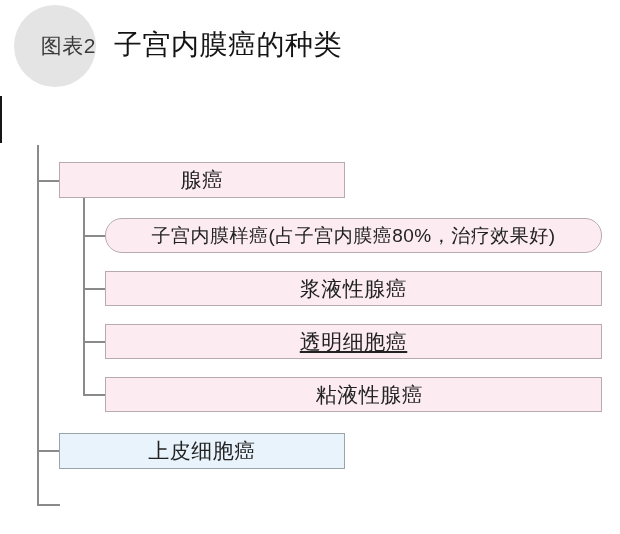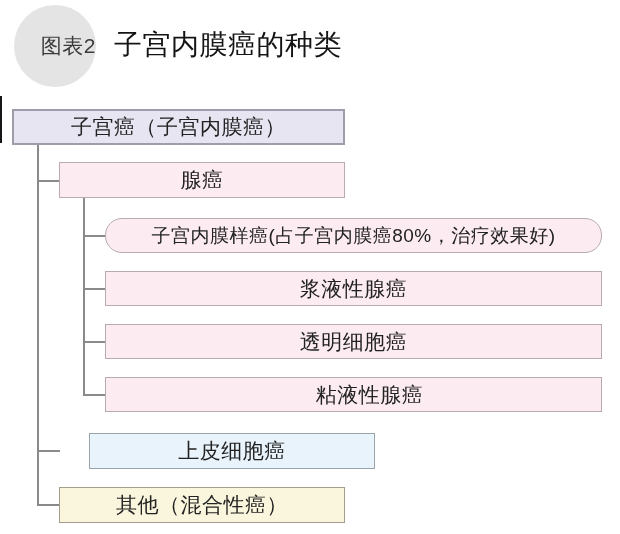--- a/index.html
+++ b/index.html
@@ -54,23 +54,23 @@
     left: 12px; top: 109px; width: 333px; height: 36px;
     background: #e6e5f1; border: 2px solid #9d9dab;
   }
   .pink { background: #fcecf2; border: 1.5px solid #b9aab2; }
   .blue { background: #e8f3fb; border: 1.5px solid #9aa5ab; }
   .yellow { background: #faf6dd; border: 1.5px solid #a29d8d; }
 
   .node-b1 { left: 59px; top: 162px; width: 286px; height: 36px; text-align: right; }
   .node-c1 { left: 105px; top: 218px; width: 497px; height: 35px; font-size: 19px; border-radius: 17px; }
   .node-c2 { left: 105px; top: 271px; width: 497px; height: 35px; }
-  .node-c3 { left: 105px; top: 324px; width: 497px; height: 35px; }
+  .node-c3 { left: 105px; top: 324px; width: 497px; height: 35px; text-decoration: underline; }
   .node-c4 { left: 105px; top: 377px; width: 497px; height: 35px; padding-left: 32px; }
-  .node-b2 { left: 59px; top: 433px; width: 286px; height: 36px; margin-left: 30px; }
+  .node-b2 { left: 59px; top: 433px; width: 286px; height: 36px; }
   .node-b3 { left: 59px; top: 487px; width: 286px; height: 36px; }
 </style>
 </head>
 <body>
 
 <div class="stage">
 
   <div class="badge">
     <span>图表2</span>
   </div>
@@ -81,29 +81,27 @@
   <div class="line v-main"></div>
   <div class="line v-sub"></div>
   <div class="line h-b1"></div>
   <div class="line h-b2"></div>
   <div class="line h-b3"></div>
   <div class="line h-c1"></div>
   <div class="line h-c2"></div>
   <div class="line h-c3"></div>
   <div class="line h-c4"></div>
 
-  <div class="node node-root">子宫癌（子宫内膜癌）</div>
 
   <div class="node pink node-b1">腺癌</div>
 
   <div class="node pink node-c1">子宫内膜样癌(占子宫内膜癌80%，治疗效果好)</div>
 
   <div class="node pink node-c2">浆液性腺癌</div>
 
   <div class="node pink node-c3">透明细胞癌</div>
 
   <div class="node pink node-c4">粘液性腺癌</div>
 
   <div class="node blue node-b2">上皮细胞癌</div>
 
-  <div class="node yellow node-b3">其他（混合性癌）</div>
 
 </div>
 
 </body></html>

